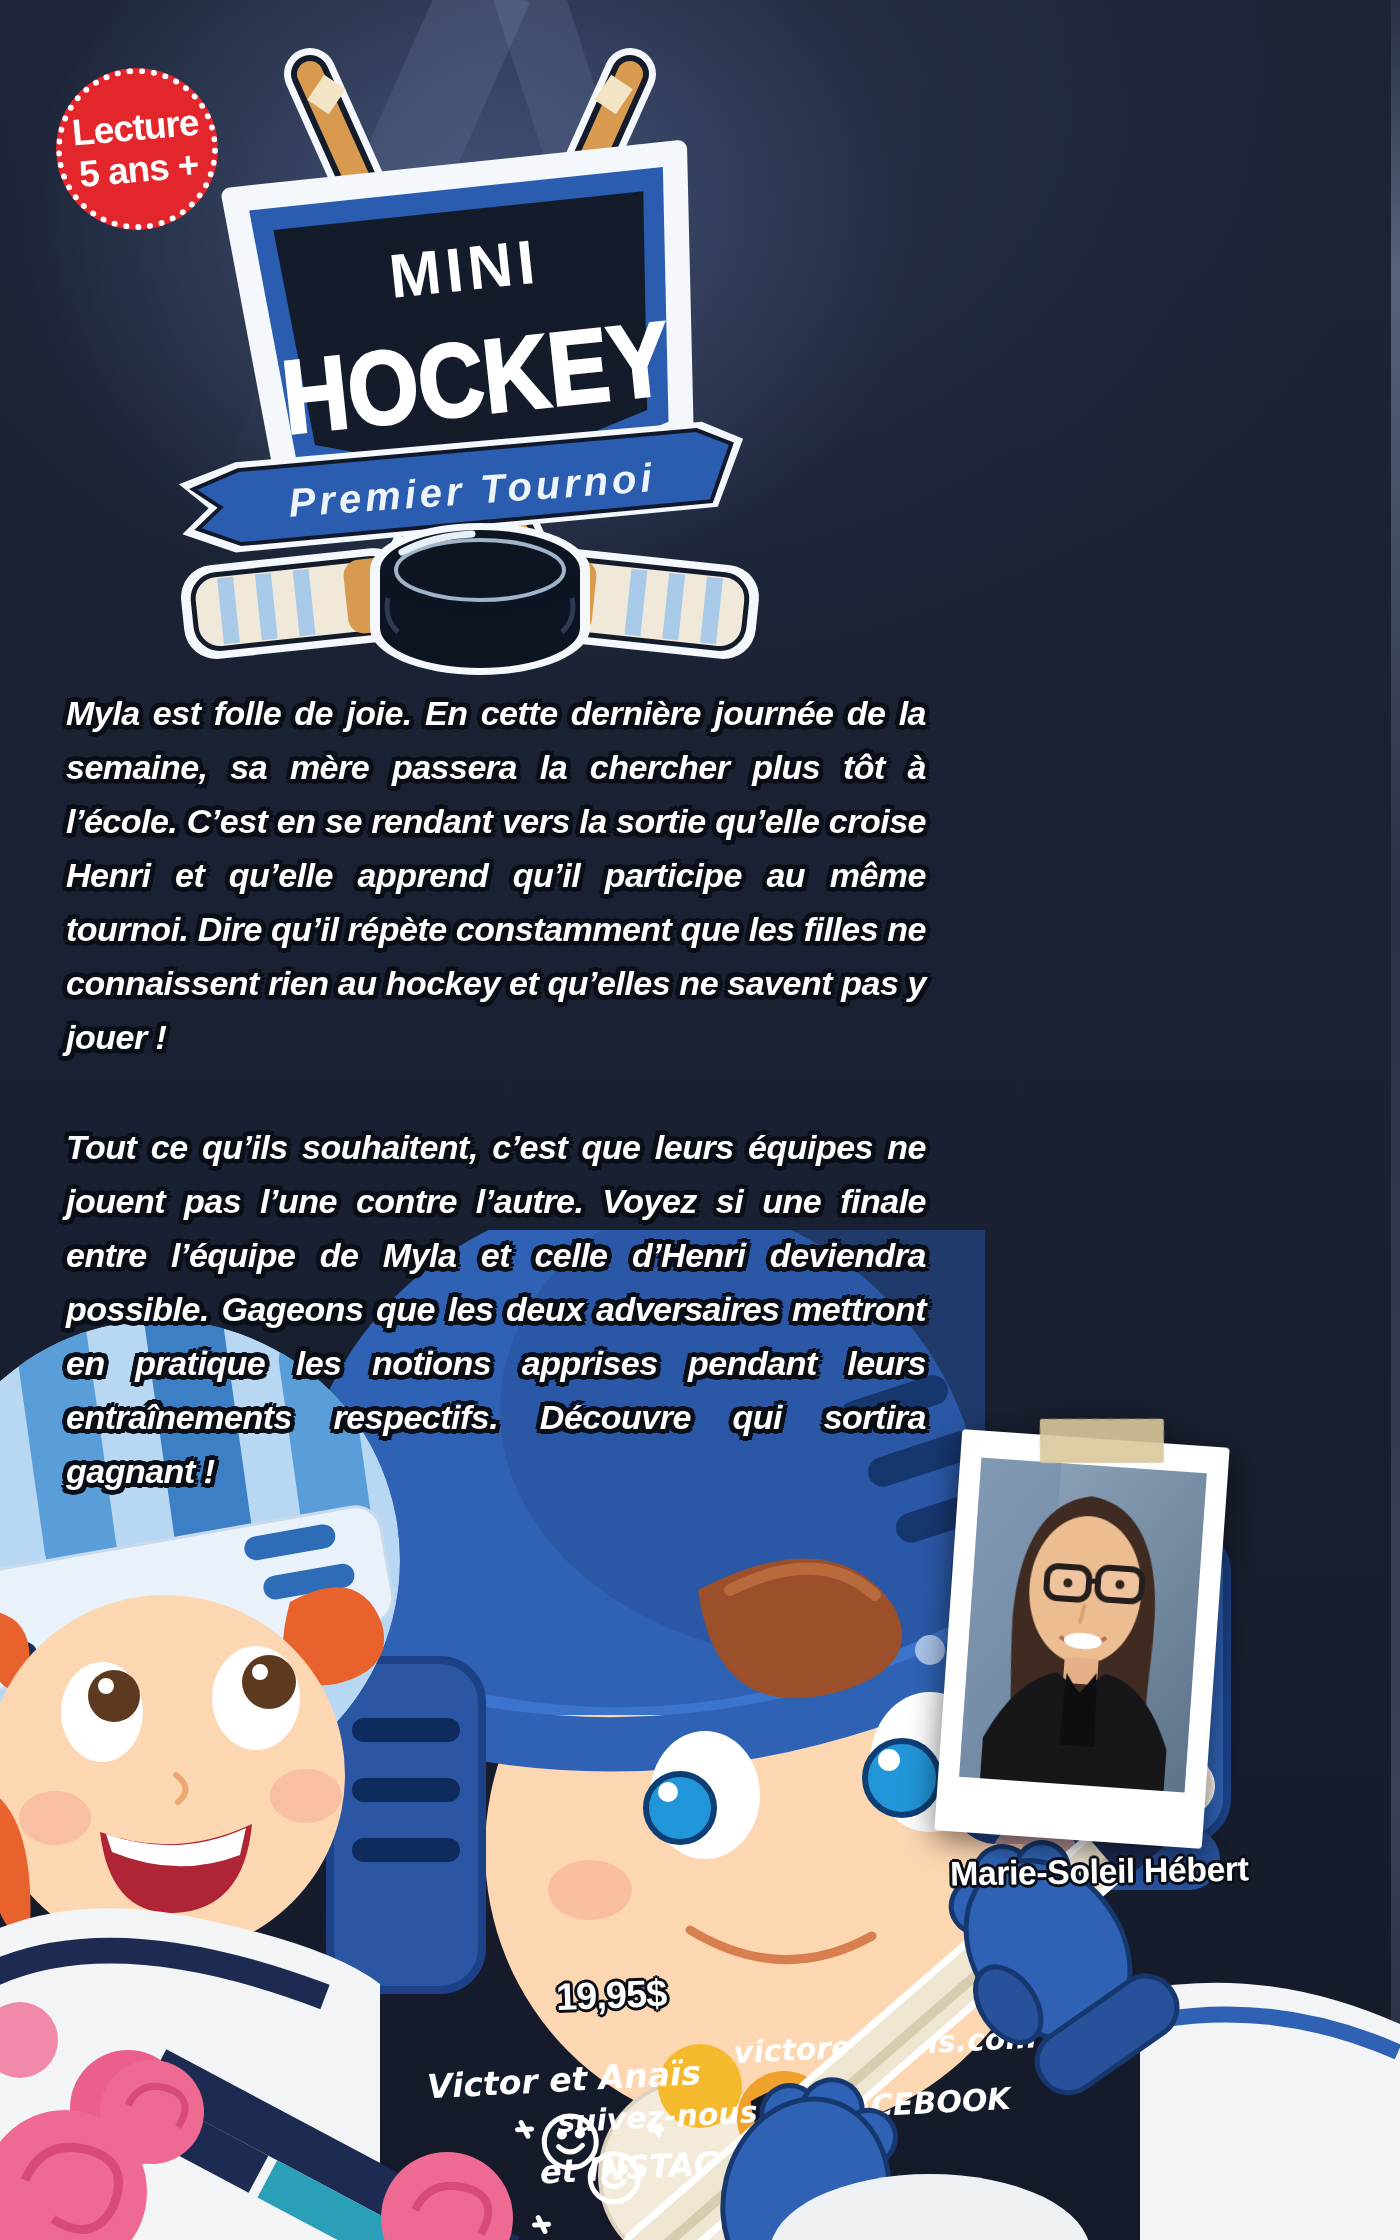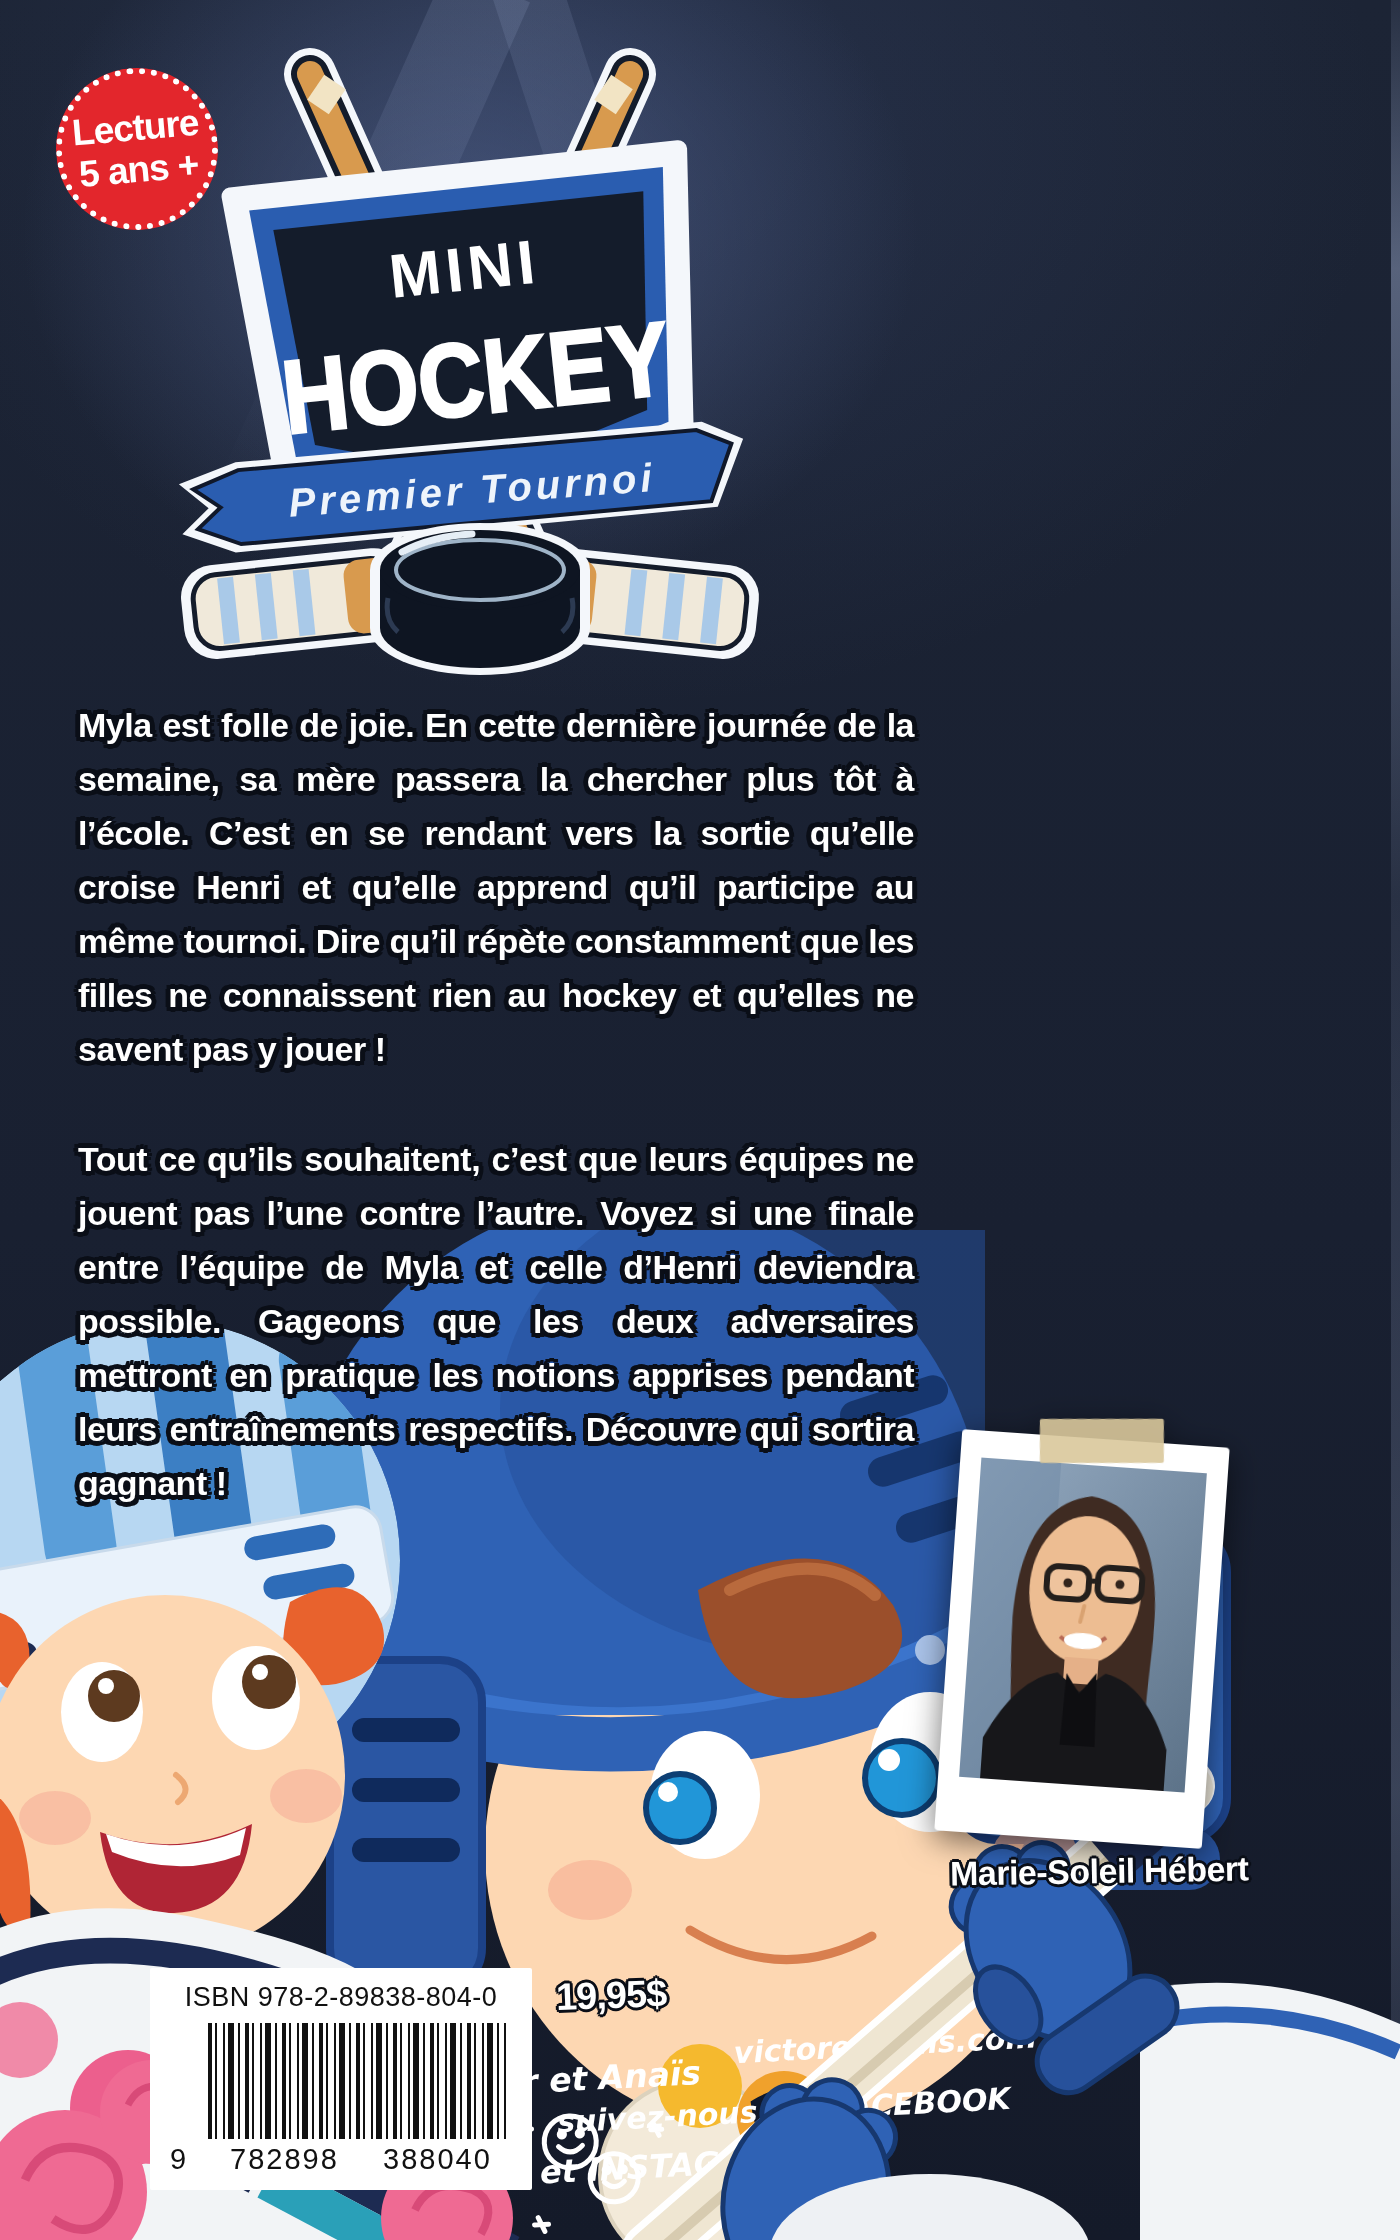--- a/index.html
+++ b/index.html
@@ -33,22 +33,22 @@
       4px 4px 0 #0a0e17,-4px 4px 0 #0a0e17,4px -4px 0 #0a0e17,-4px -4px 0 #0a0e17;
   }
   .outs{
     color:#fff;
     text-shadow:3px 0 0 #0a0e17,-3px 0 0 #0a0e17,0 3px 0 #0a0e17,0 -3px 0 #0a0e17,
       2px 2px 0 #0a0e17,-2px 2px 0 #0a0e17,2px -2px 0 #0a0e17,-2px -2px 0 #0a0e17;
   }
   
   .synopsis{left:62px;top:682px;width:868px;z-index:30;}
   .synopsis p{
-    margin:16px;font-weight:700;font-size:34px;line-height:54px;letter-spacing:-.5px;
-    text-align:justify;text-align-last:left;
+    margin:4px;font-weight:700;font-size:34px;line-height:54px;letter-spacing:-.5px;
+    text-align:justify;text-align-last:left;font-style:italic;
   }
   .synopsis p + p{margin-top:56px;}
   
   .photo-wrap{left:948px;top:1438px;width:268px;height:402px;transform:rotate(4deg);
     z-index:34;filter:drop-shadow(0 8px 16px rgba(0,0,0,.55));}
   .tape{position:absolute;left:78px;top:-20px;width:124px;height:44px;background:#d9c89b;opacity:.9;
     transform:rotate(-4deg);border-radius:2px;}
   .author-name{left:950px;top:1852px;font-size:34px;font-weight:700;letter-spacing:-.5px;
     transform:rotate(-1deg);z-index:36;}
   
@@ -337,29 +337,20 @@
       <ellipse cx="135" cy="203" rx="19" ry="8" fill="#fff"></ellipse>
       <rect x="118" y="220" width="34" height="26" fill="#e5b088"></rect>
       <path d="M42,347 L42,306 Q72,244 112,236 L135,254 L160,234 Q202,242 226,306 L226,347 Z" fill="#17171a"></path>
       <path d="M121,236 L135,256 L151,234 L154,308 L119,308 Z" fill="#0e0e11"></path>
     </svg>
     <div class="tape"></div>
   </div>
 
   <div class="abs author-name outs">Marie-Soleil Hébert</div>
 
-  <div class="abs isbn-box">
-    <div class="isbn-label">ISBN 978-2-89838-804-0</div>
-    <div class="barcode"></div>
-    <div class="digits">
-      <span class="d1">9</span>
-      <span class="d2">782898</span>
-      <span class="d3">388040</span>
-    </div>
-  </div>
 
   <div class="abs price outs">19,95$</div>
 
   <div class="abs badge">
     <span class="l1">Lecture</span>
     <span class="l2">5 ans +</span>
   </div>
 
   <div class="edge-light"></div>
 </div>

